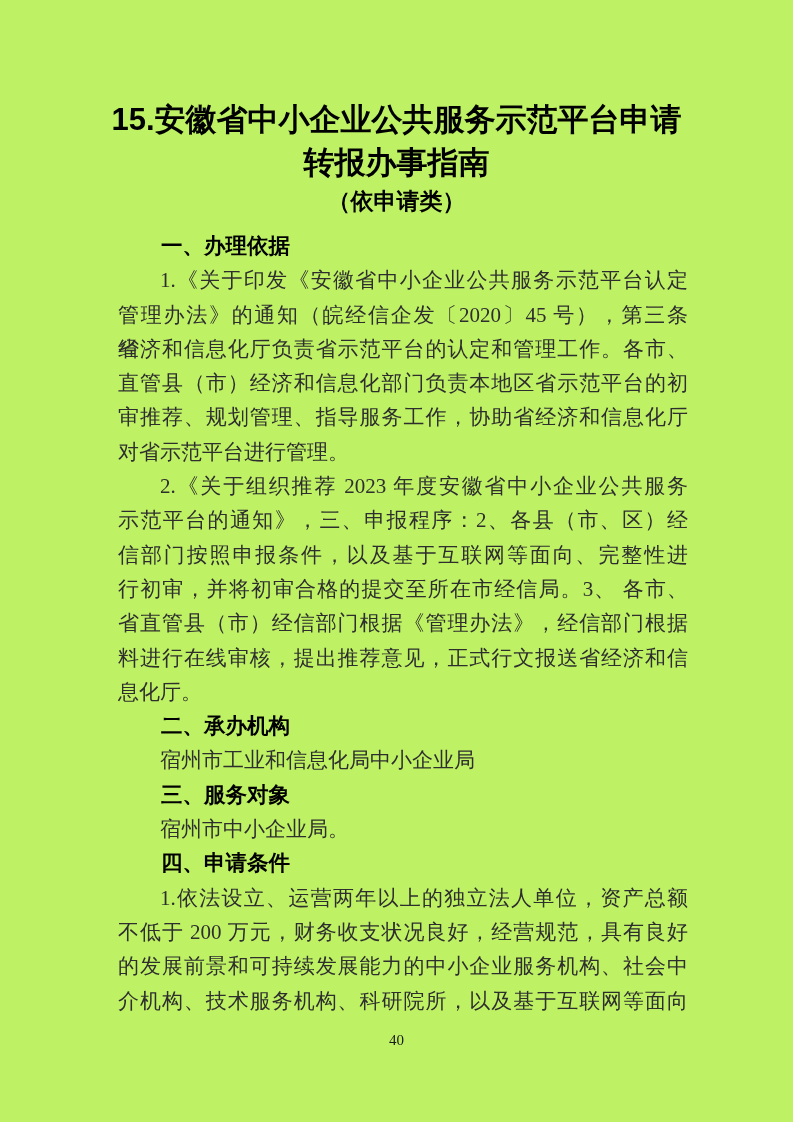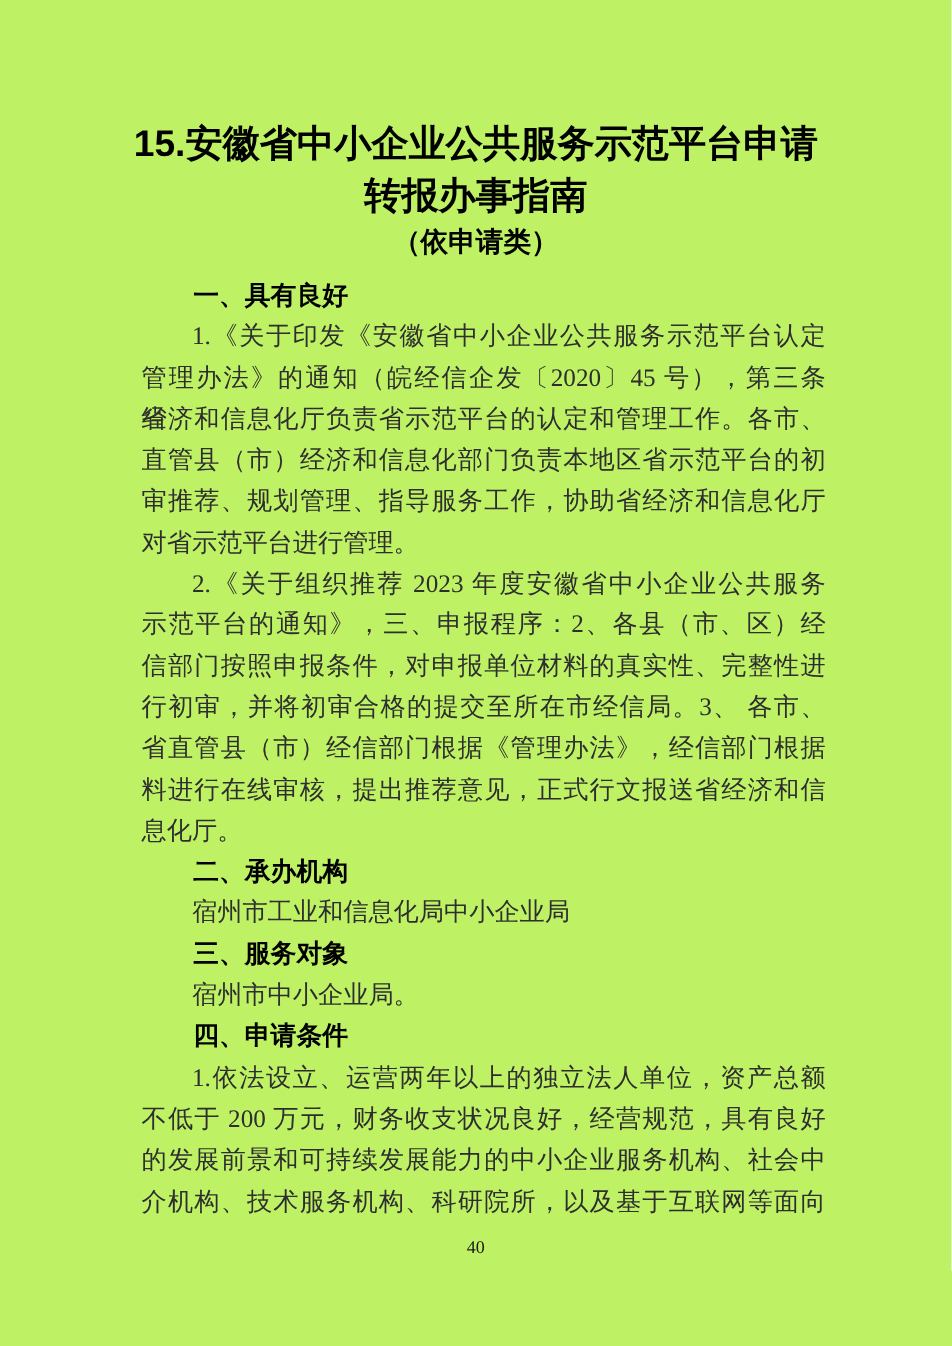--- a/index.html
+++ b/index.html
@@ -78,30 +78,30 @@
 <body>
 
 <div class="page">
   <div class="doc-title">
     <div>15.安徽省中小企业公共服务示范平台申请</div>
     <div>转报办事指南</div>
   </div>
   <div class="doc-subtitle">（依申请类）</div>
 
   <div class="content">
-      <div class="heading">一、具有良好</div>
+      <div class="heading">一、办理依据</div>
       <div class="body-line jline indent">1.《关于印发《安徽省中小企业公共服务示范平台认定</div>
       <div class="body-line jline">管理办法》的通知（皖经信企发〔2020〕45 号），第三条　省</div>
       <div class="body-line jline">经济和信息化厅负责省示范平台的认定和管理工作。各市、</div>
       <div class="body-line jline">直管县（市）经济和信息化部门负责本地区省示范平台的初</div>
       <div class="body-line jline">审推荐、规划管理、指导服务工作，协助省经济和信息化厅</div>
       <div class="body-line">对省示范平台进行管理。</div>
       <div class="body-line jline indent">2.《关于组织推荐 2023 年度安徽省中小企业公共服务</div>
       <div class="body-line jline">示范平台的通知》，三、申报程序：2、各县（市、区）经</div>
-      <div class="body-line jline">信部门按照申报条件，对申报单位材料的真实性、完整性进</div>
+      <div class="body-line jline">信部门按照申报条件，以及基于互联网等面向、完整性进</div>
       <div class="body-line jline">行初审，并将初审合格的提交至所在市经信局。3、 各市、</div>
       <div class="body-line jline">省直管县（市）经信部门根据《管理办法》，经信部门根据</div>
       <div class="body-line jline">料进行在线审核，提出推荐意见，正式行文报送省经济和信</div>
       <div class="body-line">息化厅。</div>
       <div class="heading">二、承办机构</div>
       <div class="body-line indent">宿州市工业和信息化局中小企业局</div>
       <div class="heading">三、服务对象</div>
       <div class="body-line indent">宿州市中小企业局。</div>
       <div class="heading">四、申请条件</div>
       <div class="body-line jline indent">1.依法设立、运营两年以上的独立法人单位，资产总额</div>

